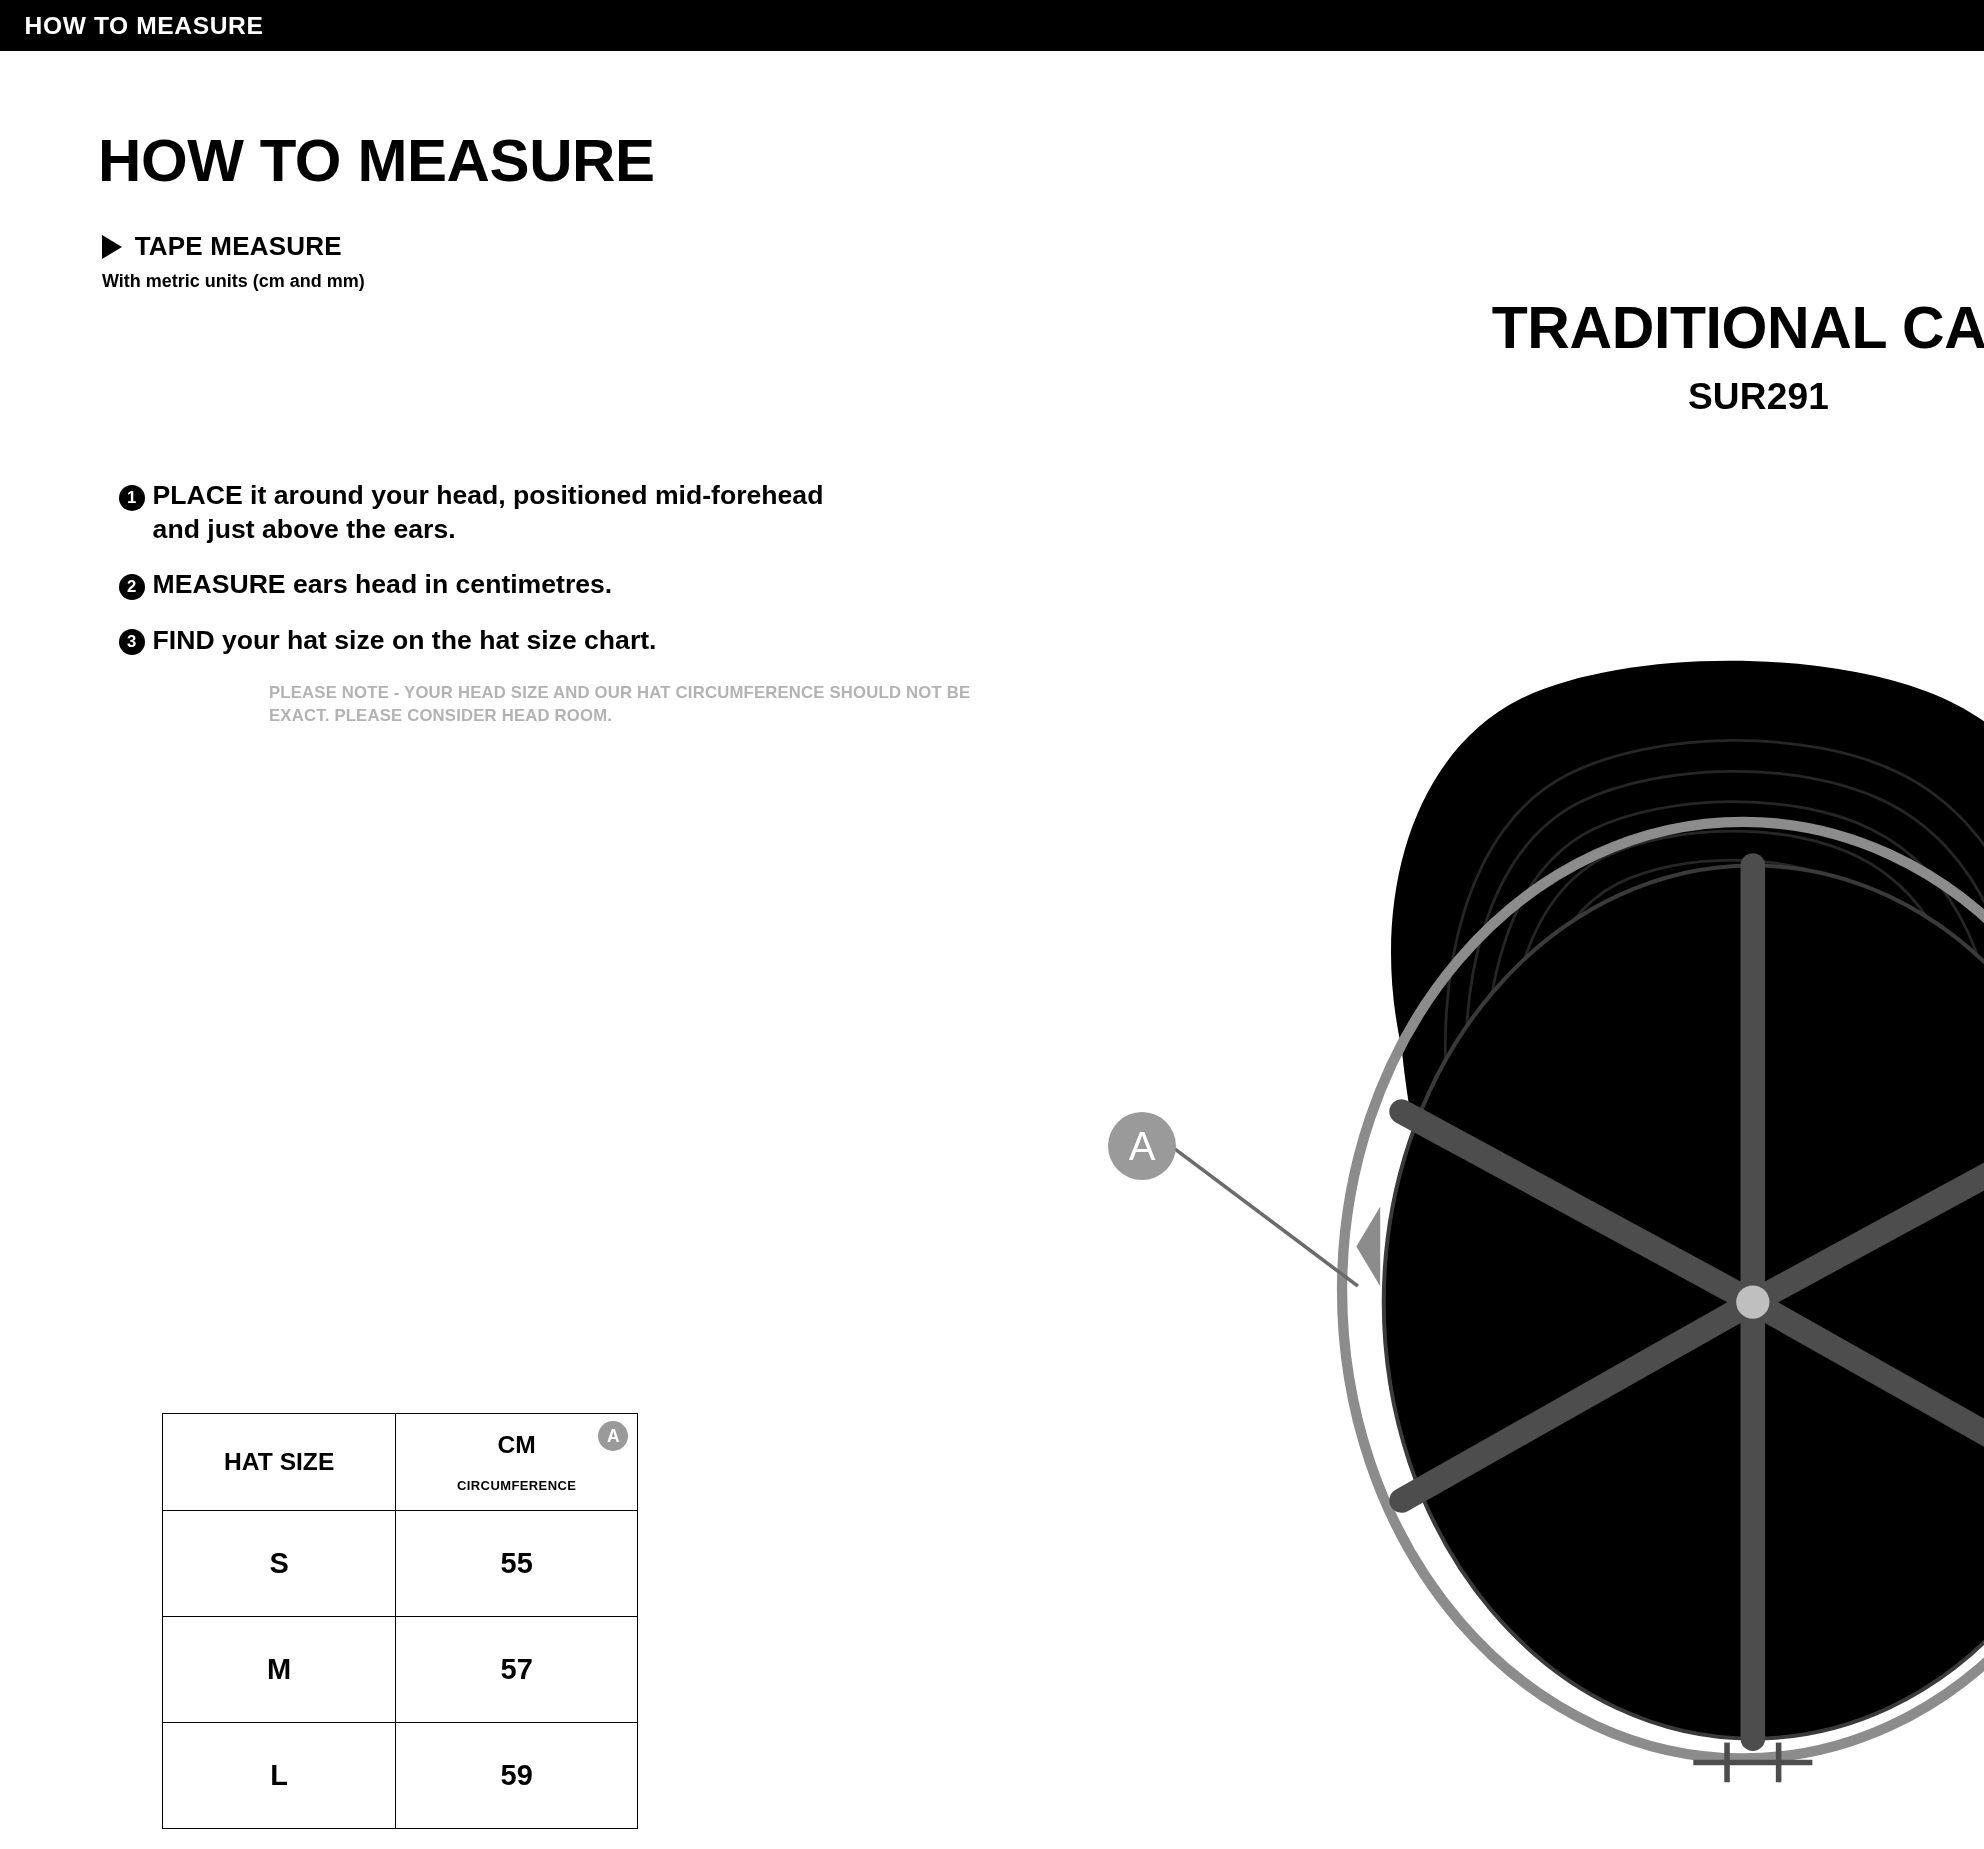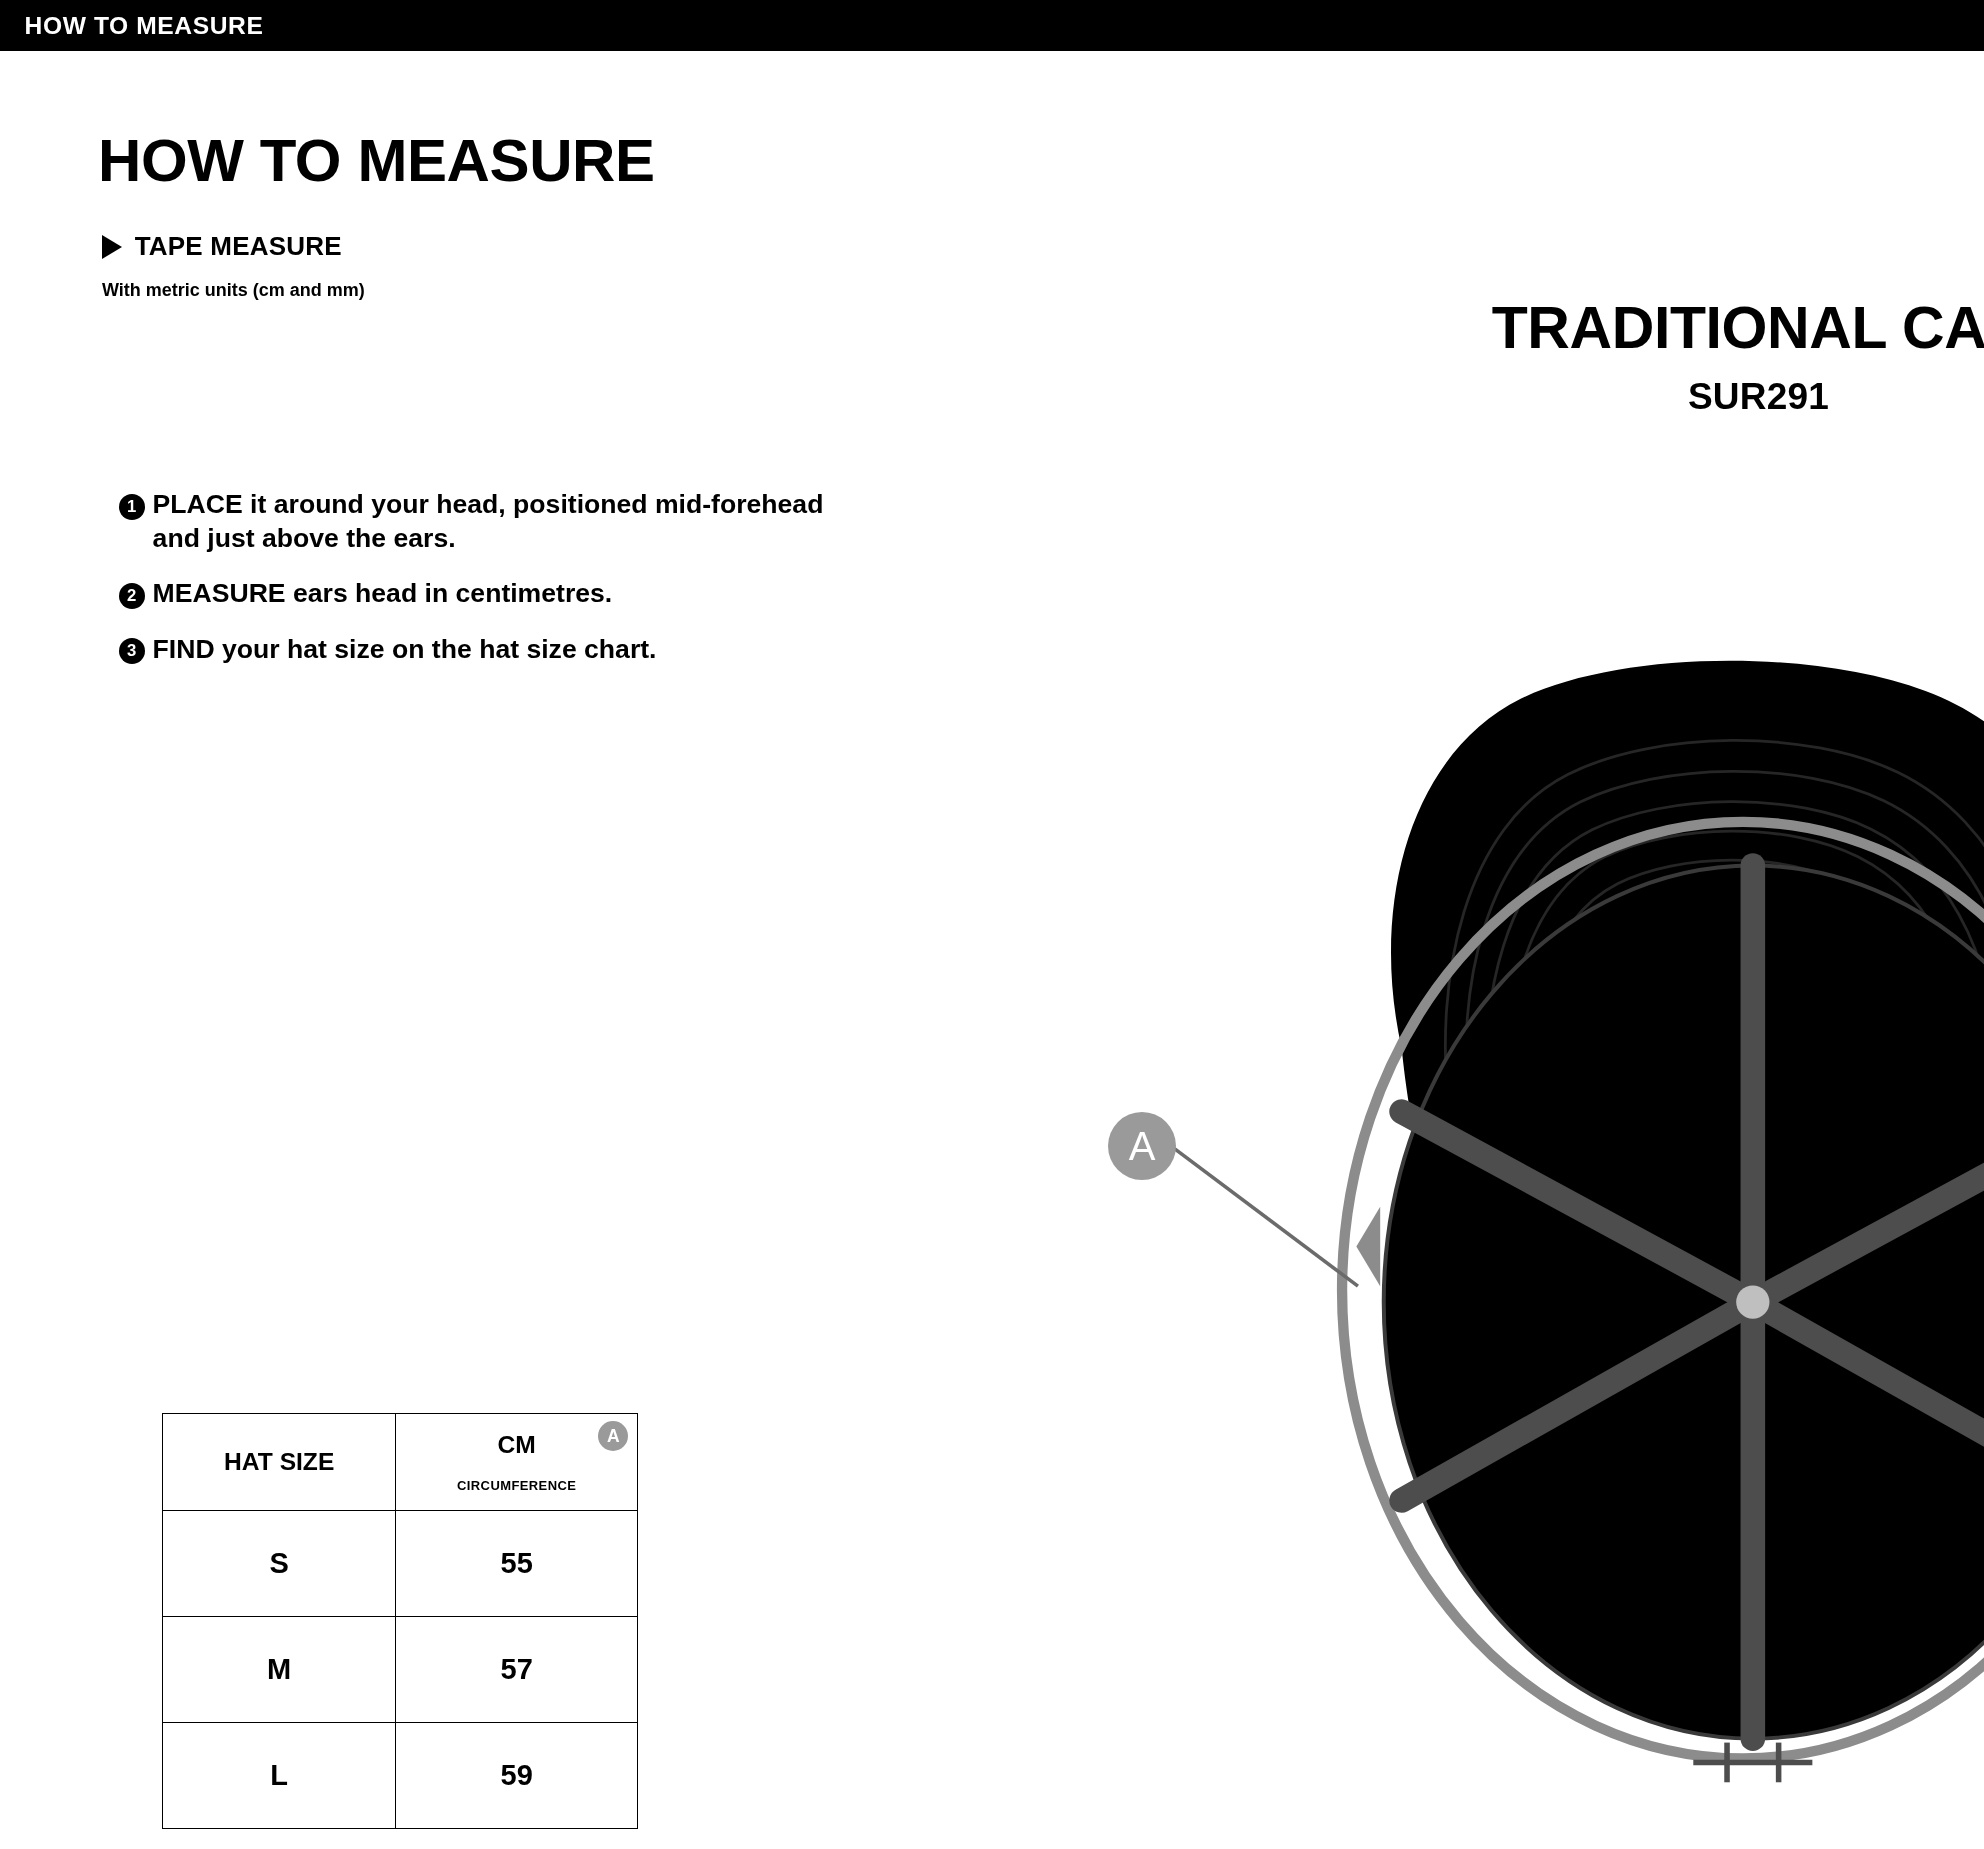--- a/index.html
+++ b/index.html
@@ -66,21 +66,21 @@
     margin-right: 12.7px;
   }
   .need-label {
     font-size: 26px;
     font-weight: bold;
     letter-spacing: 0.2px;
   }
   .need-sub {
     font-size: 18px;
     font-weight: bold;
-    margin-top: 18px;
+    margin-top: 9px;
     margin-left: 4px;
   }
 
   
   .steps {
     margin-top: 187px;
     margin-left: 20.6px;
   }
   .step {
     display: flex;
@@ -223,20 +223,21 @@
     <div class="step">
       <div class="step-num">2</div>
       <div class="step-text">MEASURE ears head in centimetres.</div>
     </div>
     <div class="step">
       <div class="step-num">3</div>
       <div class="step-text">FIND your hat size on the hat size chart.</div>
     </div>
   </div>
 
+  <div class="note">PLEASE NOTE - YOUR HEAD SIZE AND OUR HAT CIRCUMFERENCE SHOULD NOT BE EXACT. PLEASE CONSIDER HEAD ROOM.</div>
 </div>
 
 <table class="size-table">
   <tbody>
       <tr>
     <th class="hdr-cell col1">HAT SIZE</th>
     <th class="hdr-cell col2">
       <span class="cm-main">CM</span>
       <span class="cm-sub">CIRCUMFERENCE</span>
       <span class="hdr-badge">A</span>

